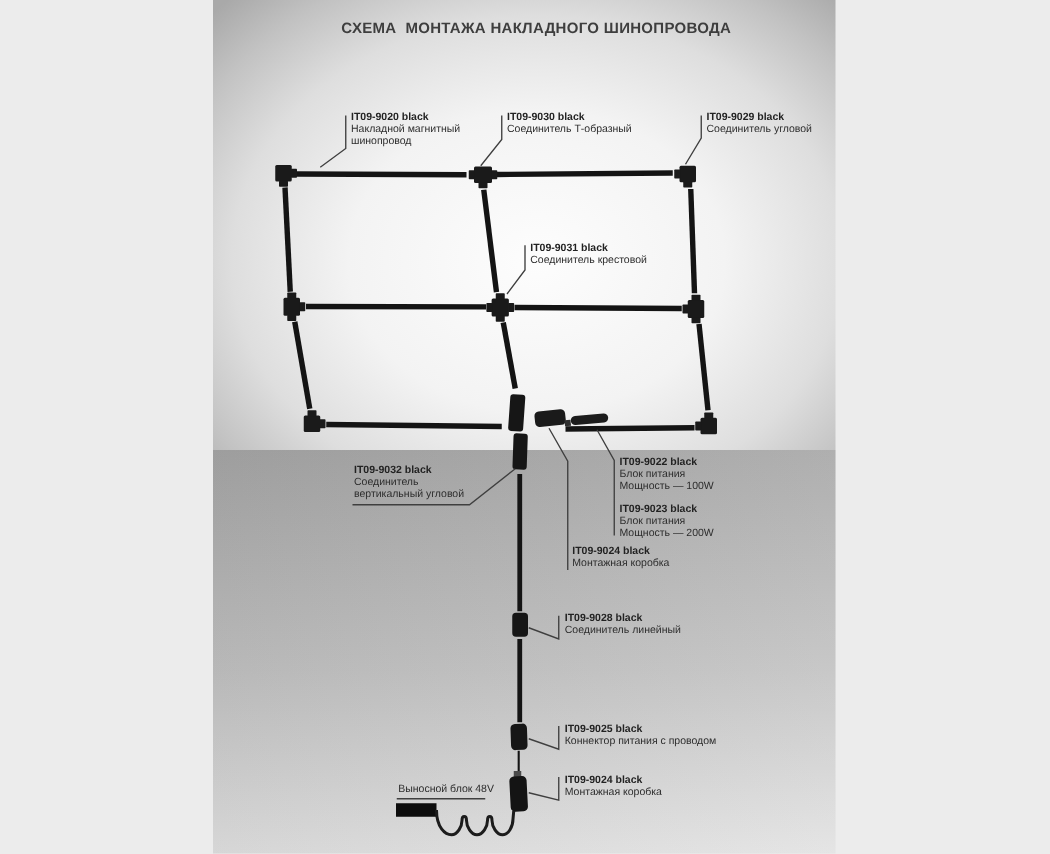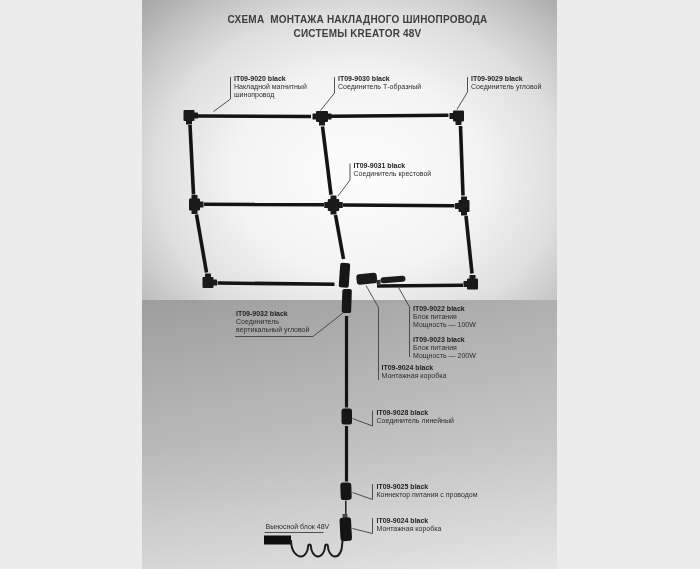--- a/index.html
+++ b/index.html
@@ -39,21 +39,20 @@
 </head>
 <body>
 
 <div class="stage">
 
   <div class="ceiling-bg"></div>
   <div class="wall-bg"></div>
 
   <div class="title">
     <div>СХЕМА  МОНТАЖА НАКЛАДНОГО ШИНОПРОВОДА</div>
-    <div>СИСТЕМЫ KREATOR 48V</div>
   </div>
 
   <svg class="diagram" width="700" height="569" viewBox="0 0 700 569">
     <defs>
       <g id="c-corner">
         <rect x="-5.5" y="-5.5" width="11" height="11" rx="1"></rect>
         <rect x="5" y="-3" width="4" height="6" rx="0.5"></rect>
         <rect x="-3" y="5" width="6" height="4" rx="0.5"></rect>
       </g>
       <g id="c-tee">

